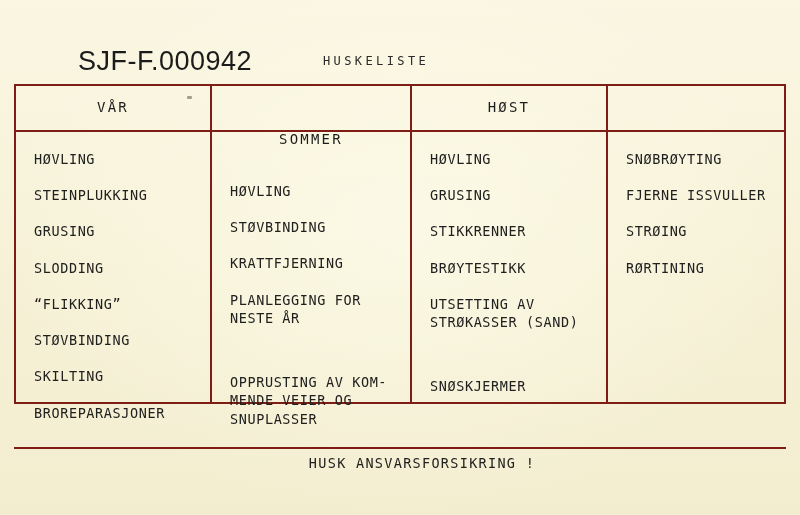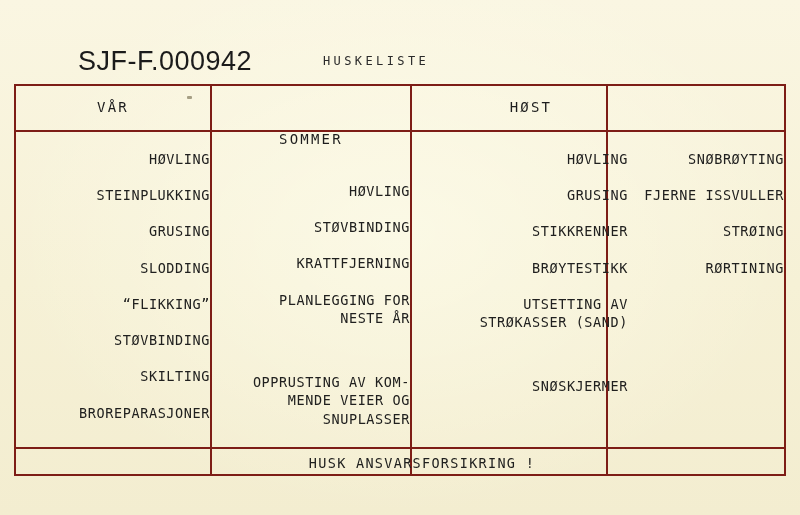--- a/index.html
+++ b/index.html
@@ -11,21 +11,20 @@
     height: 515px;
     background: #f7f3dc;
     font-family: "DejaVu Sans", sans-serif;
     overflow: hidden;
     position: relative;
   }
   .page {
     position: absolute;
     inset: 0;
     background: #bef264;
-    text-align: right;
   }
   
   .paper-tone {
     position: absolute;
     inset: 0;
     background:
       radial-gradient(ellipse at 50% 45%, rgba(255,255,240,0.55) 0%, rgba(247,240,205,0.0) 70%),
       linear-gradient(180deg, #faf6e2 0%, #f6f1d6 55%, #f3edd0 100%);
     pointer-events: none;
   }
@@ -58,21 +57,21 @@
     color: #2a2a2a;
     white-space: nowrap;
   }
 
   
   .table-wrap {
     position: absolute;
     left: 14px;
     top: 84px;
     width: 772px;
-    height: 392px;
+    height: 320px;
   }
   .tbl-border {
     position: absolute;
     inset: 0;
     border: 2px solid #7d1d16;
     box-sizing: border-box;
   }
   .vline {
     position: absolute;
     top: 0;
@@ -94,21 +93,21 @@
   .hline.h2 { top: 363px; }
 
   .col {
     position: absolute;
     top: 0;
     bottom: 0;
     box-sizing: border-box;
   }
   .col.c1 { left: 2px;   width: 194px; }
   .col.c2 { left: 198px; width: 198px; margin-top: 32px; }
-  .col.c3 { left: 420px; width: 194px; }
+  .col.c3 { left: 398px; width: 194px; }
   .col.c4 { left: 594px; width: 176px; }
 
   .col-head {
     position: absolute;
     top: 0;
     left: 0;
     right: 0;
     height: 46px;
     display: flex;
     align-items: center;

